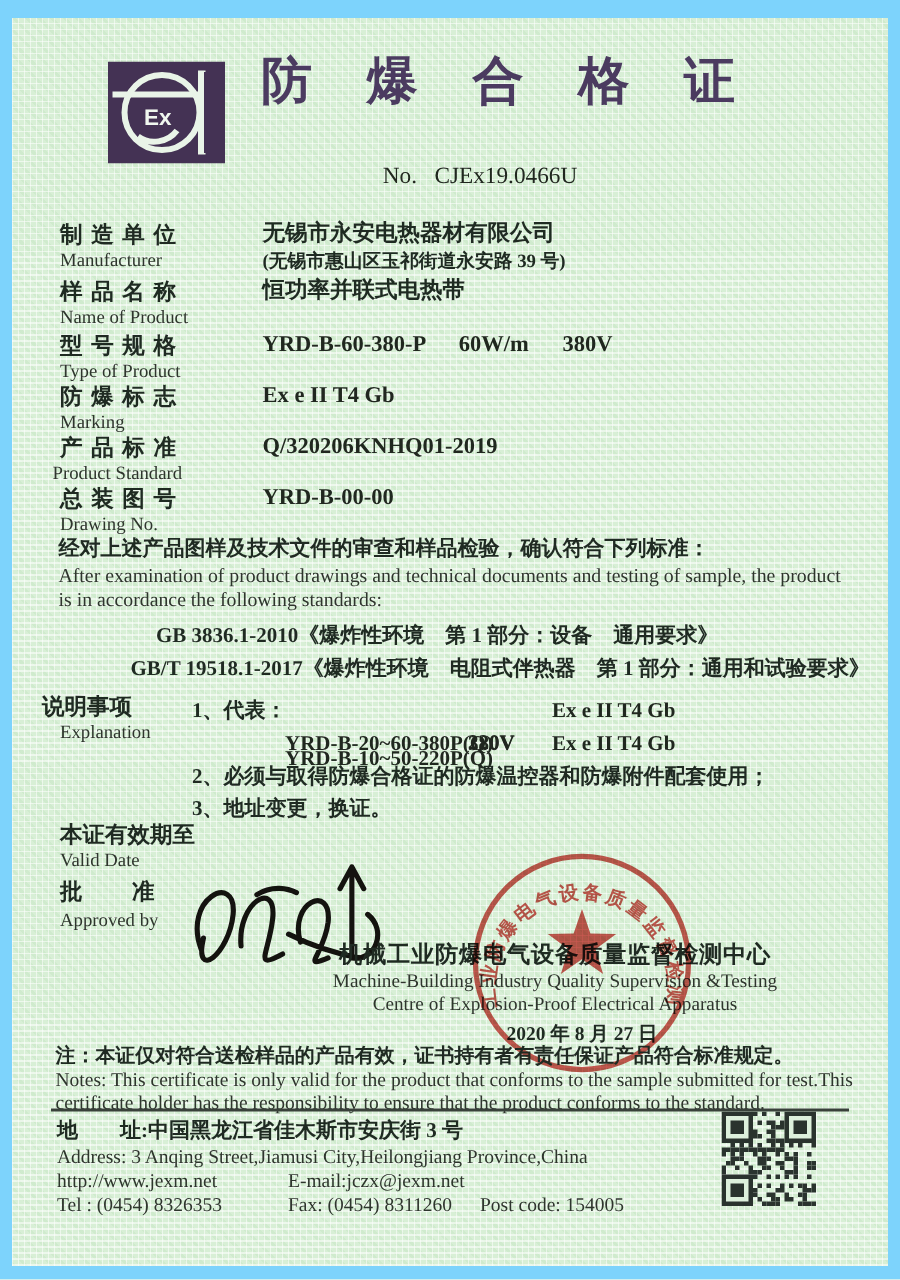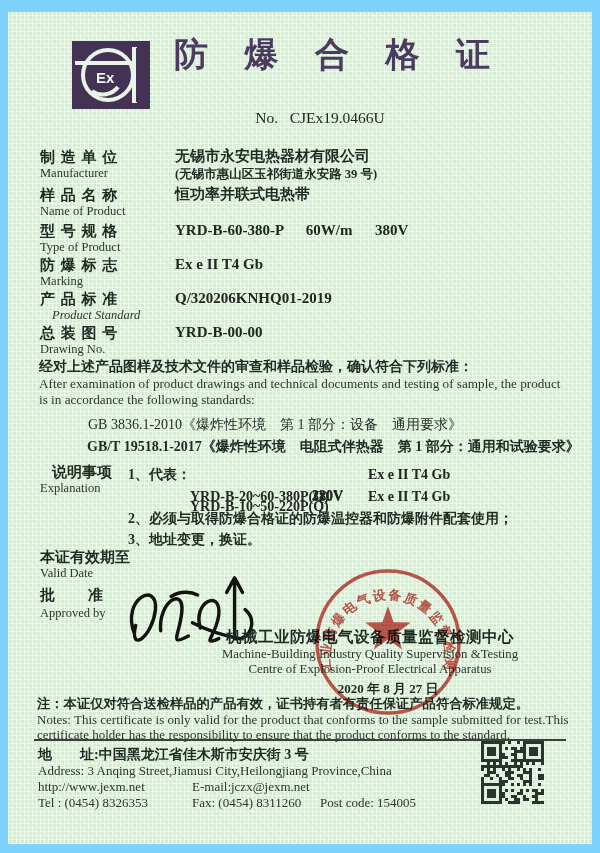--- a/index.html
+++ b/index.html
@@ -56,35 +56,35 @@
 
   <div class="t cn lab" style="left:40px;top:222px;">型 号 规 格</div>
   <div class="t en sub" style="left:40px;top:240px;">Type of Product</div>
   <div class="t val v" style="left:175px;top:221px;">YRD-B-60-380-P      60W/m      380V</div>
 
   <div class="t cn lab" style="left:40px;top:256px;">防 爆 标 志</div>
   <div class="t en sub" style="left:40px;top:274px;">Marking</div>
   <div class="t val v" style="left:175px;top:255px;">Ex e II T4 Gb</div>
 
   <div class="t cn lab" style="left:40px;top:290px;">产 品 标 准</div>
-  <div class="t en sub" style="left:52px;top:308px;font-style:italic;">Product Standard</div>
+  <div class="t en sub" style="left:35px;top:308px;">Product Standard</div>
   <div class="t val v" style="left:175px;top:289px;">Q/320206KNHQ01-2019</div>
 
   <div class="t cn lab" style="left:40px;top:324px;">总 装 图 号</div>
   <div class="t en sub" style="left:40px;top:342px;">Drawing No.</div>
   <div class="t val v" style="left:175px;top:323px;">YRD-B-00-00</div>
 
   <div class="t cn" style="left:39px;top:358px;font-size:14px;">经对上述产品图样及技术文件的审查和样品检验，确认符合下列标准：</div>
   <div class="t en" style="left:39px;top:376px;font-size:13.2px;">After examination of product drawings and technical documents and testing of sample, the product</div>
   <div class="t en" style="left:39px;top:392px;font-size:13.2px;">is in accordance the following standards:</div>
 
-  <div class="t cn" style="left:88px;top:416px;font-size:14px;font-weight:400;">GB 3836.1-2010《爆炸性环境　第 1 部分：设备　通用要求》</div>
+  <div class="t cn" style="left:104px;top:416px;font-size:14px;font-weight:700;">GB 3836.1-2010《爆炸性环境　第 1 部分：设备　通用要求》</div>
   <div class="t cn" style="left:87px;top:438px;font-size:14px;font-weight:600;">GB/T 19518.1-2017《爆炸性环境　电阻式伴热器　第 1 部分：通用和试验要求》</div>
 
-  <div class="t cn lab" style="left:52px;top:463px;letter-spacing:0;text-align:right;">说明事项</div>
+  <div class="t cn lab" style="left:28px;top:463px;letter-spacing:0;text-align:right;">说明事项</div>
   <div class="t en sub" style="left:40px;top:481px;">Explanation</div>
 
   <div class="t cn" style="left:128px;top:466px;font-size:14px;">1、代表：</div>
   <div class="t val" style="left:190px;top:466px;font-size:14px;margin-top:32px;">YRD-B-10~50-220P(Q)</div>
   <div class="t val" style="left:312px;top:466px;font-size:14px;margin-top:21px;">220V</div>
   <div class="t val" style="left:368px;top:466px;font-size:14px;">Ex e II T4 Gb</div>
 
   <div class="t val" style="left:190px;top:488px;font-size:14px;">YRD-B-20~60-380P(Q)</div>
   <div class="t val" style="left:312px;top:488px;font-size:14px;">380V</div>
   <div class="t val" style="left:368px;top:488px;font-size:14px;">Ex e II T4 Gb</div>

